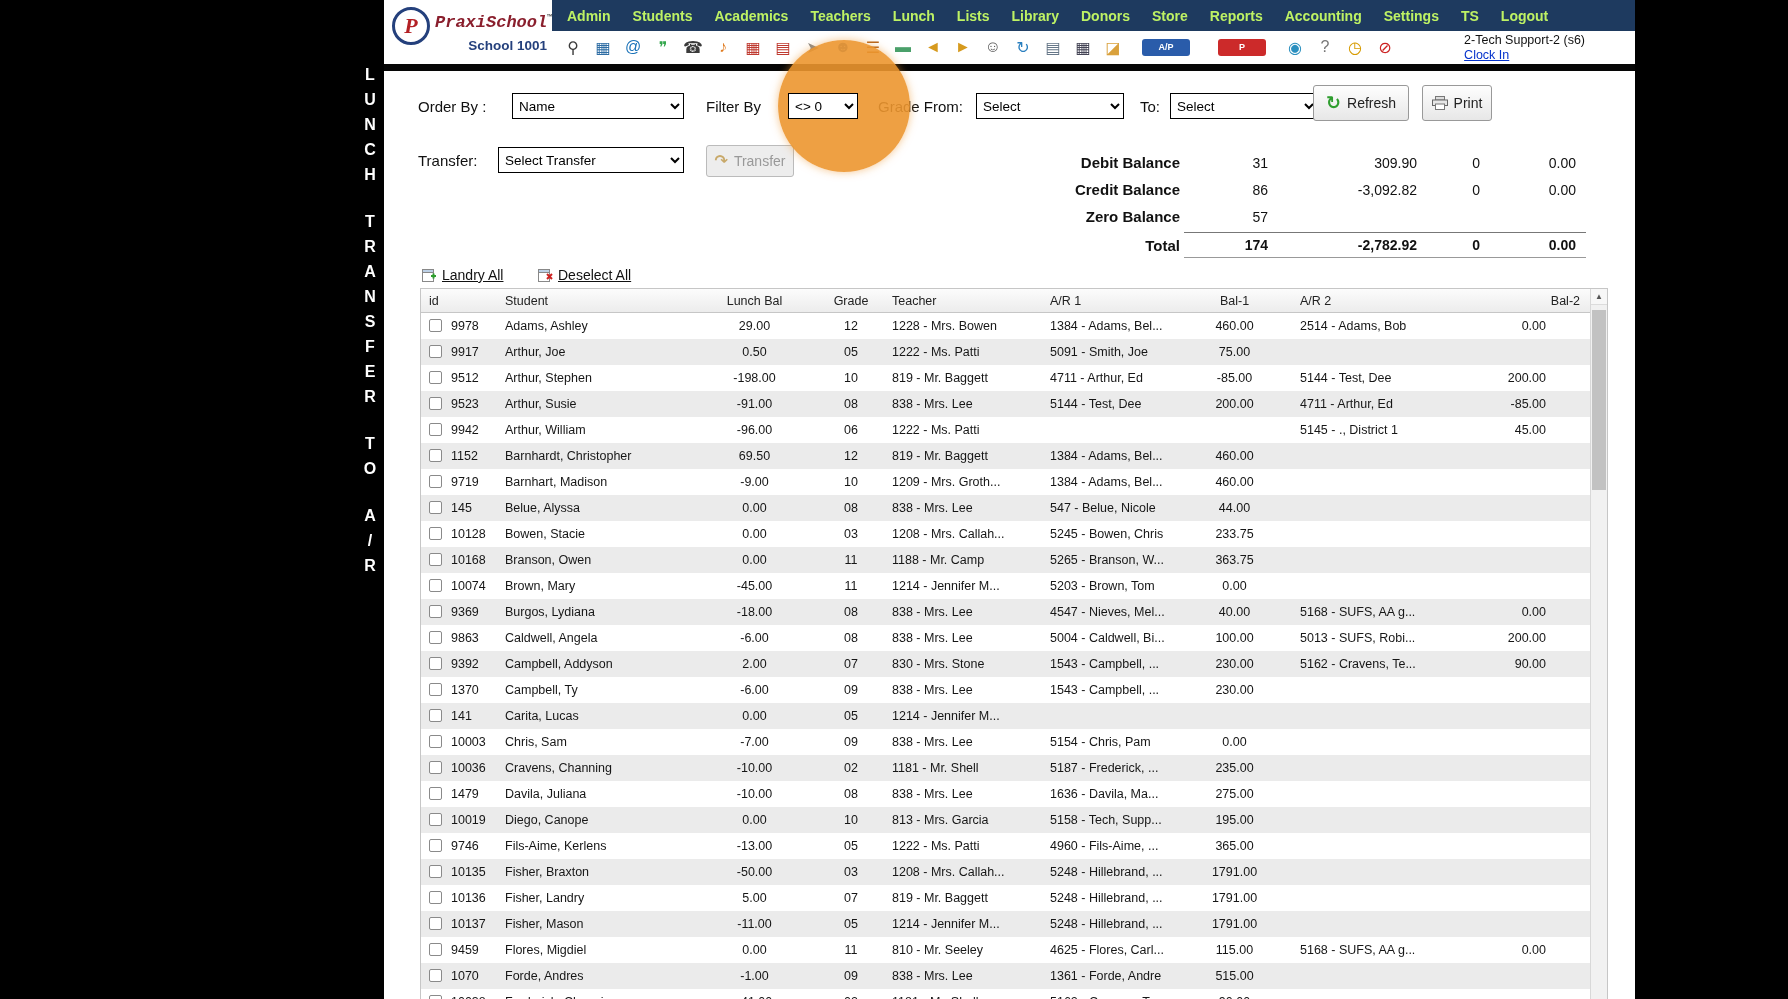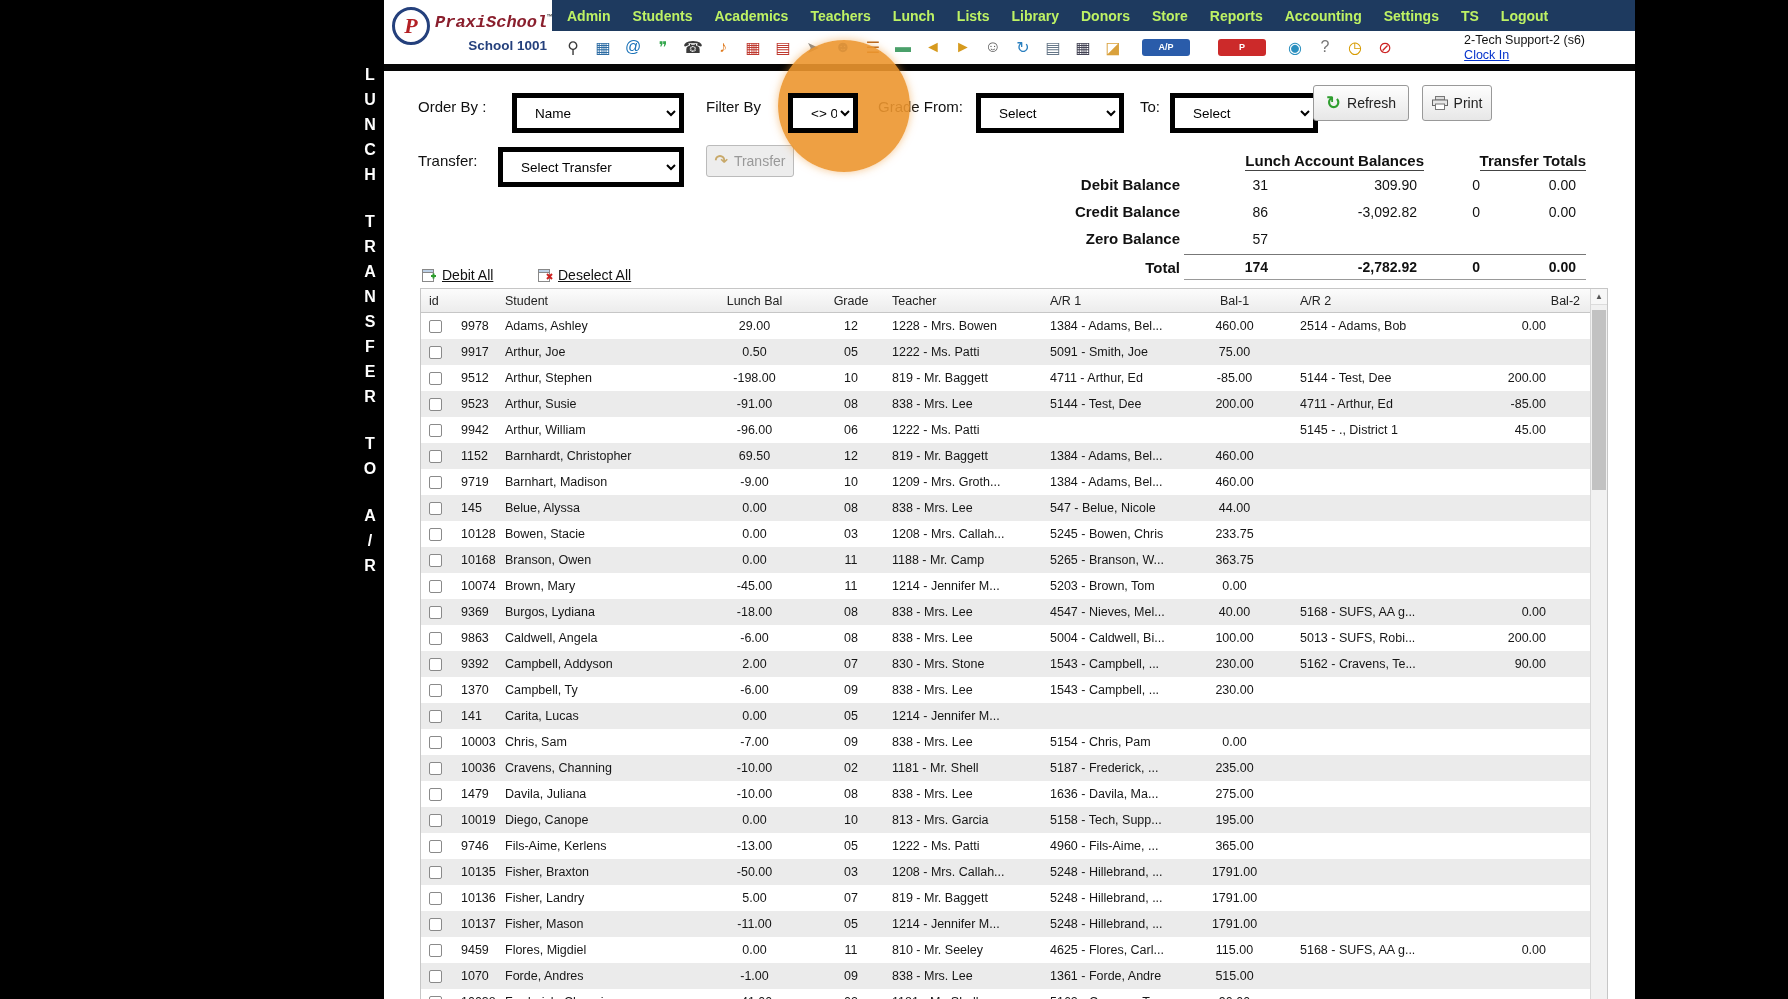--- a/index.html
+++ b/index.html
@@ -46,22 +46,22 @@
   .main{position:absolute;left:0;top:71px;width:1251px;height:928px;background:#fff;overflow:hidden}
 
   
   .ctl-label{position:absolute;font-size:15px;color:#111;white-space:nowrap}
   #lbl-order{left:34px;top:27px}
   #lbl-filter{left:322px;top:27px}
   #lbl-grade-from{left:494px;top:27px}
   #lbl-to{left:756px;top:27px}
   #lbl-transfer{left:34px;top:81px}
 
-  select{position:absolute;height:40px;font-size:13.5px;font-family:inherit;
-         border:5px solid #000000;background:#fff;padding-left:14px}
+  select{position:absolute;height:26px;font-size:13.5px;font-family:inherit;
+         border:1px solid #000000;background:#fff;padding-left:2px}
   #order-select{left:128px;top:22px;width:172px}
   #filter-select{left:404px;top:22px;width:70px;z-index:60}
   #gradefrom-select{left:592px;top:22px;width:148px}
   #to-select{left:786px;top:22px;width:148px}
   #transfer-select{left:114px;top:76px;width:186px}
 
   .btn{position:absolute;display:flex;align-items:center;justify-content:center;gap:6px;
        border:1px solid #999;border-radius:3px;background:linear-gradient(#fefefe,#e7e7e7);
        font-size:14px;color:#222;cursor:pointer}
   #refresh-btn{left:929px;top:14px;width:96px;height:36px}
@@ -107,21 +107,21 @@
   .trow{height:26px;font-size:12.5px;color:#161616}
   .trow:nth-child(even){background:#ebebeb}
   .cell,.th{overflow:hidden;white-space:nowrap}
   .c-id{padding-left:8px}
   .c-student{padding-left:6px}
   .c-num{text-align:center;padding-right:11px}
   .c-grade{text-align:center}
   .c-txt{padding-left:6px}
   .c-bal2h{text-align:right;padding-right:12px}
   .c-bal2{text-align:right;padding-right:46px}
-  .id-cell{display:flex;align-items:flex-end;gap:19px;padding-left:8px}
+  .id-cell{display:flex;align-items:flex-start;gap:9px;padding-left:8px}
   .cb{width:13px;height:13px;border:1px solid #8a8a8a;background:#fff;flex:none;border-radius:2px;cursor:pointer}
 
   .sb{position:absolute;right:0;top:0;width:17px;height:100%;background:#f1f1f1;
       border-left:1px solid #d8d8d8}
   .sb-up{height:16px;border-bottom:1px solid #dcdcdc;background:#f7f7f7;color:#555;
          font-size:8px;text-align:center;line-height:16px;cursor:pointer}
   .sb-thumb{position:absolute;left:1px;top:21px;width:14px;height:180px;background:#c2c2c2;cursor:pointer}
 
   
   .highlight-circle{position:absolute;left:778px;top:40px;width:132px;height:132px;
@@ -247,25 +247,20 @@
     </div>
 
     <span class="ctl-label" id="lbl-transfer">Transfer:</span>
     <select id="transfer-select"><option>Select Transfer</option></select>
     <div class="btn" id="transfer-btn">
       <span class="transfer-glyph">↷</span>
       <span>Transfer</span>
     </div>
 
     <div class="balances">
-      <div class="bal-row hdr">
-        <div style="width:140px"></div>
-        <div class="bal-h1"><span>Lunch Account Balances</span></div>
-        <div class="bal-h2"><span>Transfer Totals</span></div>
-      </div>
       <div id="balances-body">
           <div class="bal-row">
             <div class="bal-c bc1">Debit Balance</div>
             <div class="bal-c bc2">31</div>
             <div class="bal-c bc3">309.90</div>
             <div class="bal-c bc4">0</div>
             <div class="bal-c bc5">0.00</div>
           </div>
           <div class="bal-row">
             <div class="bal-c bc1">Credit Balance</div>
@@ -290,21 +285,21 @@
           </div>
         </div>
     </div>
 
     <div class="sel-link" id="select-all">
       <svg width="15" height="15" viewBox="0 0 15 15">
         <rect x="0.5" y="1.5" width="11" height="12" fill="#fff" stroke="#888"></rect>
         <rect x="0.5" y="1.5" width="11" height="3" fill="#bcd0e6" stroke="#888"></rect>
         <path d="M9 8h5M11.5 5.5v5" stroke="#2f9e2f" stroke-width="2"></path>
       </svg>
-      <span class="txt">Debit All</span>
+      <span class="txt">Landry All</span>
     </div>
     <div class="sel-link" id="deselect-all">
       <svg width="15" height="15" viewBox="0 0 15 15">
         <rect x="0.5" y="1.5" width="11" height="12" fill="#fff" stroke="#888"></rect>
         <rect x="0.5" y="1.5" width="11" height="3" fill="#bcd0e6" stroke="#888"></rect>
         <path d="M9 6l5 5M14 6l-5 5" stroke="#cc2222" stroke-width="2"></path>
       </svg>
       <span class="txt">Deselect All</span>
     </div>
 

